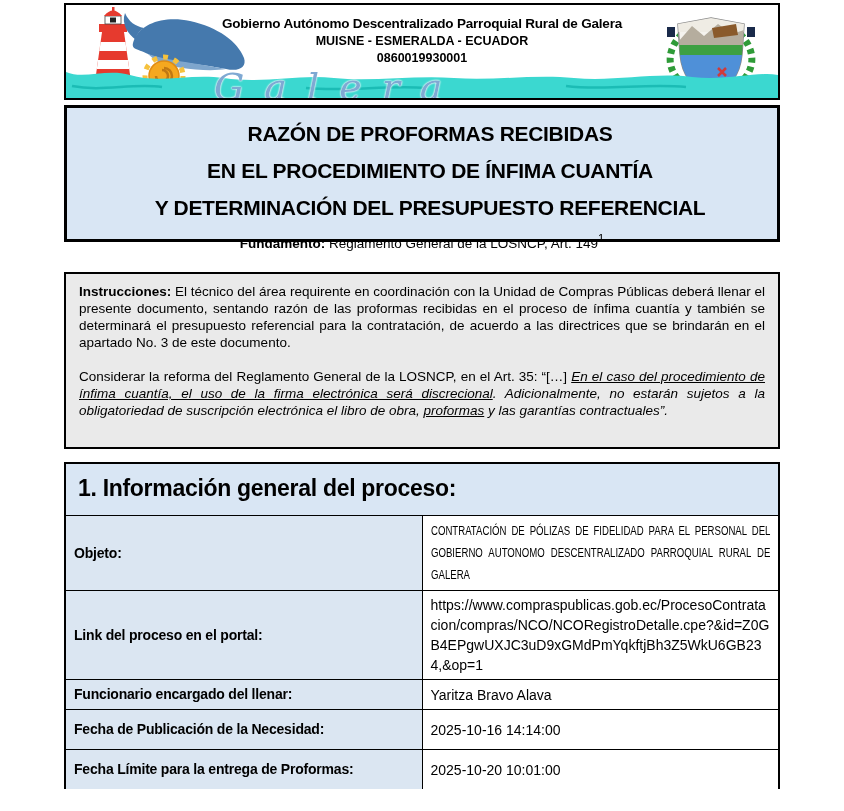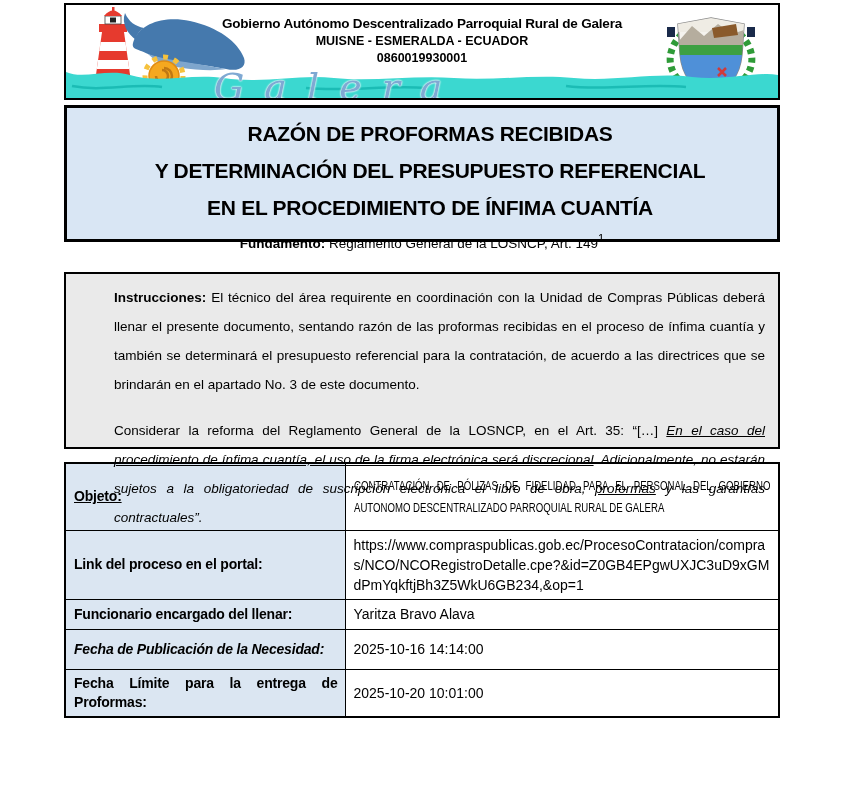--- a/index.html
+++ b/index.html
@@ -18,21 +18,21 @@
   .script-text { position:absolute; left:148px; bottom:-8px; z-index:4; font-family:"DejaVu Serif", serif; font-style:italic; font-size:38px; color:#7fa9d3; letter-spacing:20px; line-height:1; text-shadow:0 0 2px #ffffff, 0 0 2px #ffffff; }
 
   
   .title-box { margin-top:5px; width:716px; height:137px; border:3px solid #000; background:#d9e6f4; text-align:center; padding-top:7px; }
   .title-line { font-size:21px; font-weight:bold; line-height:37px; letter-spacing:-0.3px;padding-left:16px; }
   .fundamento { font-size:13.5px; line-height:18px; margin-top:3px; }
   .fundamento .b { font-weight:bold; }
 
   
   .instr-box { margin-top:30px; width:716px; height:177px; border:2px solid #000; background:#eaeaea; padding:9px 13px 10px 13px; }
-  .instr-box p { font-size:13.5px; line-height:29px; text-align:justify;margin-left:35px; }
+  .instr-box p { font-size:13.5px; line-height:17px; text-align:justify; }
   .instr-box p.p1 { margin-bottom:17px; }
   .b { font-weight:bold; }
   .it { font-style:italic; }
   .itu { font-style:italic; text-decoration:underline; }
 
   
   table.info { margin-top:13px; width:716px; border-collapse:collapse; border:2px solid #000; table-layout:fixed; }
   table.info td { border:1.5px solid #000; vertical-align:middle; }
   td.sec-title { background:#d9e6f4; font-weight:bold; font-size:23px; letter-spacing:-0.3px; padding:11px 8px 13px 12px; }
   td.lbl { background:#dbe6f2; width:280px; font-weight:bold; font-size:14px; letter-spacing:-0.2px; line-height:19px; text-align:justify; padding:4px 7px 4px 8px; }
@@ -113,48 +113,51 @@
       <div class="script-text">Galera</div>
 
       <svg class="wave-svg" viewBox="0 0 712 32" preserveAspectRatio="none">
         <path fill="#3bd8d0" d="M0,32 L0,6 C18,14 40,2 64,9 C94,18 124,7 158,12 C196,18 232,8 268,12 C306,16 348,9 388,12 C428,15 468,8 508,12 C548,16 588,6 626,11 C662,15 692,5 712,9 L712,32 Z"></path>
         <path fill="none" stroke="#14b5ae" stroke-width="2.5" opacity="0.8" d="M6,20 C36,26 66,17 96,21 M240,22 C280,26 320,19 360,22 M500,20 C540,25 580,17 620,21"></path>
       </svg>
     </div>
 
     <div class="title-box">
       <div class="title-line">RAZÓN DE PROFORMAS RECIBIDAS</div>
+      <div class="title-line">EN EL PROCEDIMIENTO DE ÍNFIMA CUANTÍA</div>
       <div class="title-line">Y DETERMINACIÓN DEL PRESUPUESTO REFERENCIAL</div>
-      <div class="title-line">EN EL PROCEDIMIENTO DE ÍNFIMA CUANTÍA</div>
       <div class="fundamento"><span class="b">Fundamento:</span><span> Reglamento General de la LOSNCP, Art. 149</span><sup>1</sup></div>
     </div>
 
     <div class="instr-box">
       <p class="p1"><span class="b">Instrucciones:</span><span> El técnico del área requirente en coordinación con la Unidad de Compras Públicas deberá llenar el presente documento, sentando razón de las proformas recibidas en el proceso de ínfima cuantía y también se determinará el presupuesto referencial para la contratación, de acuerdo a las directrices que se brindarán en el apartado No. 3 de este documento.</span></p>
       <p class="p2"><span>Considerar la reforma del Reglamento General de la LOSNCP, en el Art. 35: “[…] </span><span class="itu">En el caso del procedimiento de ínfima cuantía, el uso de la firma electrónica será discrecional</span><span class="it">. Adicionalmente, no estarán sujetos a la obligatoriedad de suscripción electrónica el libro de obra, </span><span class="itu">proformas</span><span class="it"> y las garantías contractuales”.</span></p>
     </div>
 
     <table class="info">
       <tbody>
+          <tr>
+        <td class="sec-title" colspan="2">1. Información general del proceso:</td>
+      </tr>
       <tr>
-        <td class="lbl" style="height:67px;text-decoration:underline;">Objeto:</td>
+        <td class="lbl" style="height:67px;">Objeto:</td>
         <td class="val">
               <div class="val-caps">CONTRATACIÓN DE PÓLIZAS DE FIDELIDAD PARA EL PERSONAL DEL GOBIERNO AUTONOMO DESCENTRALIZADO PARROQUIAL RURAL DE GALERA</div>
             </td>
       </tr>
       <tr>
         <td class="lbl" style="height:60px;">Link del proceso en el portal:</td>
         <td class="val val-url">https://www.compraspublicas.gob.ec/ProcesoContratacion/compras/NCO/NCORegistroDetalle.cpe?&amp;id=Z0GB4EPgwUXJC3uD9xGMdPmYqkftjBh3Z5WkU6GB234,&amp;op=1</td>
       </tr>
       <tr>
         <td class="lbl" style="height:30px;">Funcionario encargado del llenar:</td>
         <td class="val val-small val-top">Yaritza Bravo Alava</td>
       </tr>
       <tr>
-        <td class="lbl" style="height:40px;font-style:italic;">Fecha de Publicación de la Necesidad:</td>
+        <td class="lbl" style="height:40px;">Fecha de Publicación de la Necesidad:</td>
         <td class="val">2025-10-16 14:14:00</td>
       </tr>
       <tr>
         <td class="lbl" style="height:41px;">Fecha Límite para la entrega de Proformas:</td>
         <td class="val">2025-10-20 10:01:00</td>
       </tr>
     </tbody>
       </table>
 
   </div>

